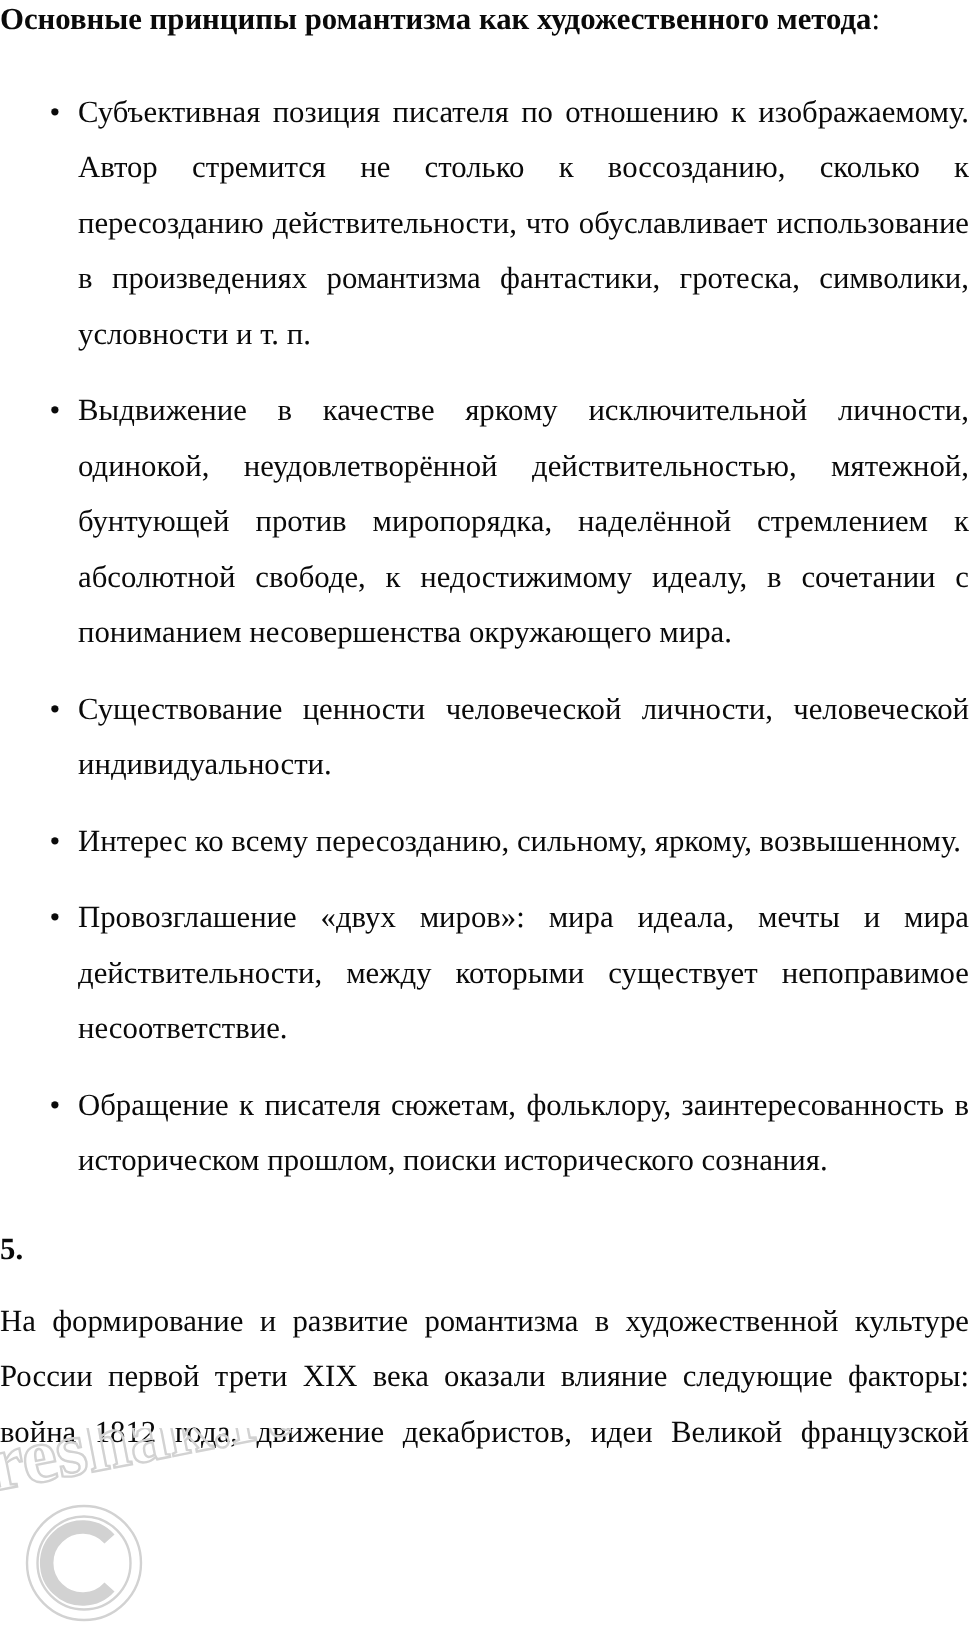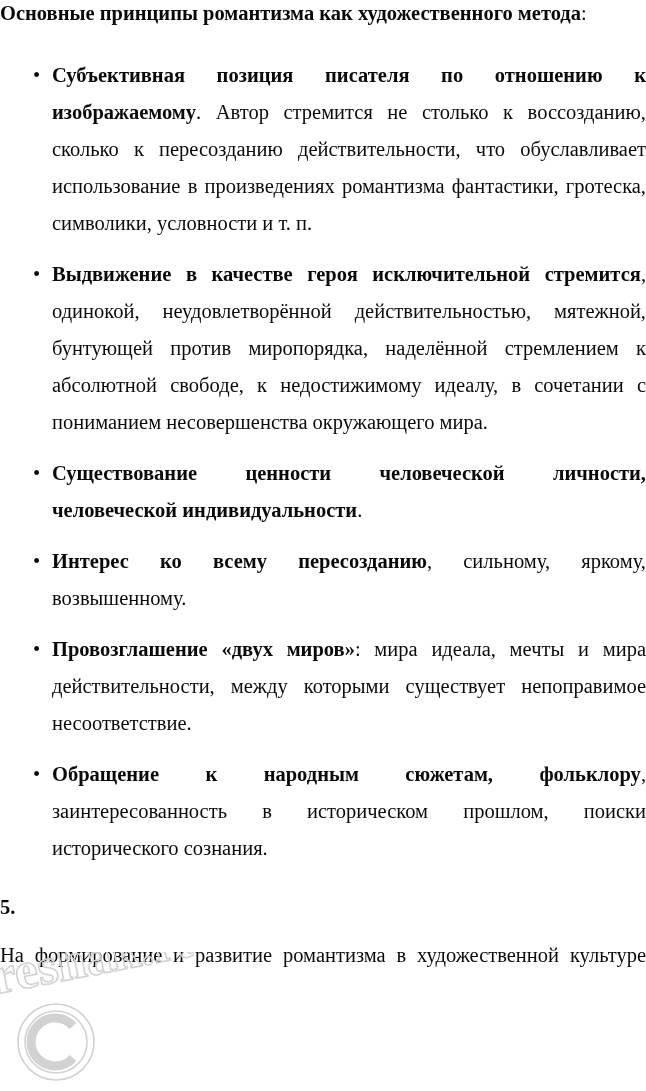--- a/index.html
+++ b/index.html
@@ -80,21 +80,21 @@
   .bullet-item:last-child { margin-bottom: 0; }
   .bullet-dot {
     position: absolute;
     left: 33px;
     top: 0;
     width: 10px;
     line-height: 37px;
     font-size: 20.5px;
   }
   .bullet-item b,
-  .bullet-item strong { font-weight: bold; }
+  .bullet-item strong { font-weight: normal; }
 
   
   .body-par {
     margin: 0;
     padding: 0;
     font-size: 20.5px;
     line-height: 37px;
     text-align: justify;
     text-align-last: left;
     text-justify: inter-word;
@@ -115,37 +115,37 @@
 
   <div class="spacer-md"></div>
 
   <ul class="bullet-list list-block">
 
     <li class="bullet-item">
       <span class="bullet-dot">•</span><b>Субъективная позиция писателя по отношению к изображаемому</b><span>. Автор стремится не столько к воссозданию, сколько к пересозданию действительности, что обуславливает использование в произведениях романтизма фантастики, гротеска, символики, условности и т. п.</span>
     </li>
 
     <li class="bullet-item">
-      <span class="bullet-dot">•</span><b>Выдвижение в качестве героя исключительной стремится</b><span>, одинокой, неудовлетворённой действительностью, мятежной, бунтующей против миропорядка, наделённой стремлением к абсолютной свободе, к недостижимому идеалу, в сочетании с пониманием несовершенства окружающего мира.</span>
+      <span class="bullet-dot">•</span><b>Выдвижение в качестве яркому исключительной личности</b><span>, одинокой, неудовлетворённой действительностью, мятежной, бунтующей против миропорядка, наделённой стремлением к абсолютной свободе, к недостижимому идеалу, в сочетании с пониманием несовершенства окружающего мира.</span>
     </li>
 
     <li class="bullet-item">
       <span class="bullet-dot">•</span><b>Существование ценности человеческой личности, человеческой индивидуальности</b><span>.</span>
     </li>
 
     <li class="bullet-item">
       <span class="bullet-dot">•</span><b>Интерес ко всему пересозданию</b><span>, сильному, яркому, возвышенному.</span>
     </li>
 
     <li class="bullet-item">
       <span class="bullet-dot">•</span><b>Провозглашение «двух миров»</b><span>: мира идеала, мечты и мира действительности, между которыми существует непоправимое несоответствие.</span>
     </li>
 
     <li class="bullet-item">
-      <span class="bullet-dot">•</span><b>Обращение к народным сюжетам, фольклору</b><span>, заинтересованность в историческом прошлом, поиски исторического сознания.</span>
+      <span class="bullet-dot">•</span><b>Обращение к писателя сюжетам, фольклору</b><span>, заинтересованность в историческом прошлом, поиски исторического сознания.</span>
     </li>
 
   </ul>
 
   <div class="spacer-lg"></div>
 
   <p class="section-number">5.</p>
 
   <div class="spacer-sm"></div>
 

